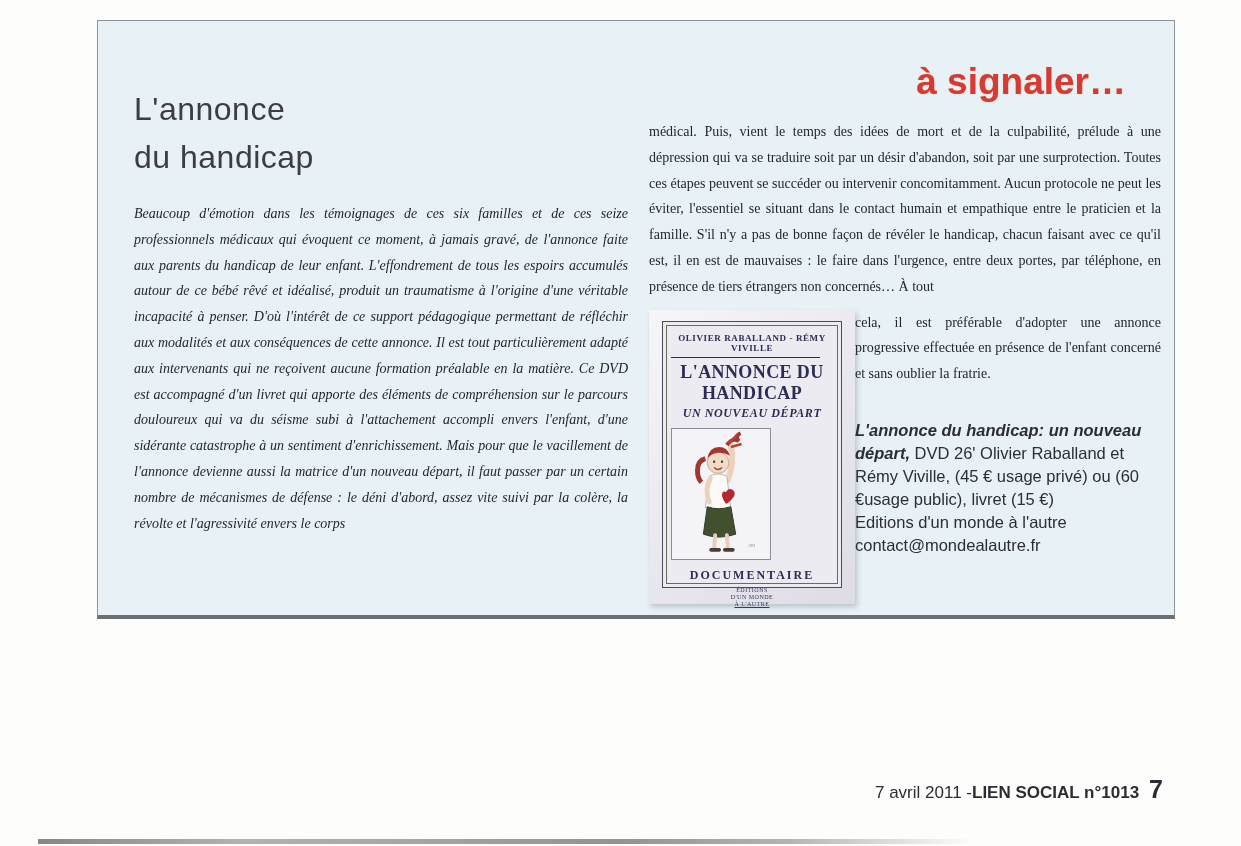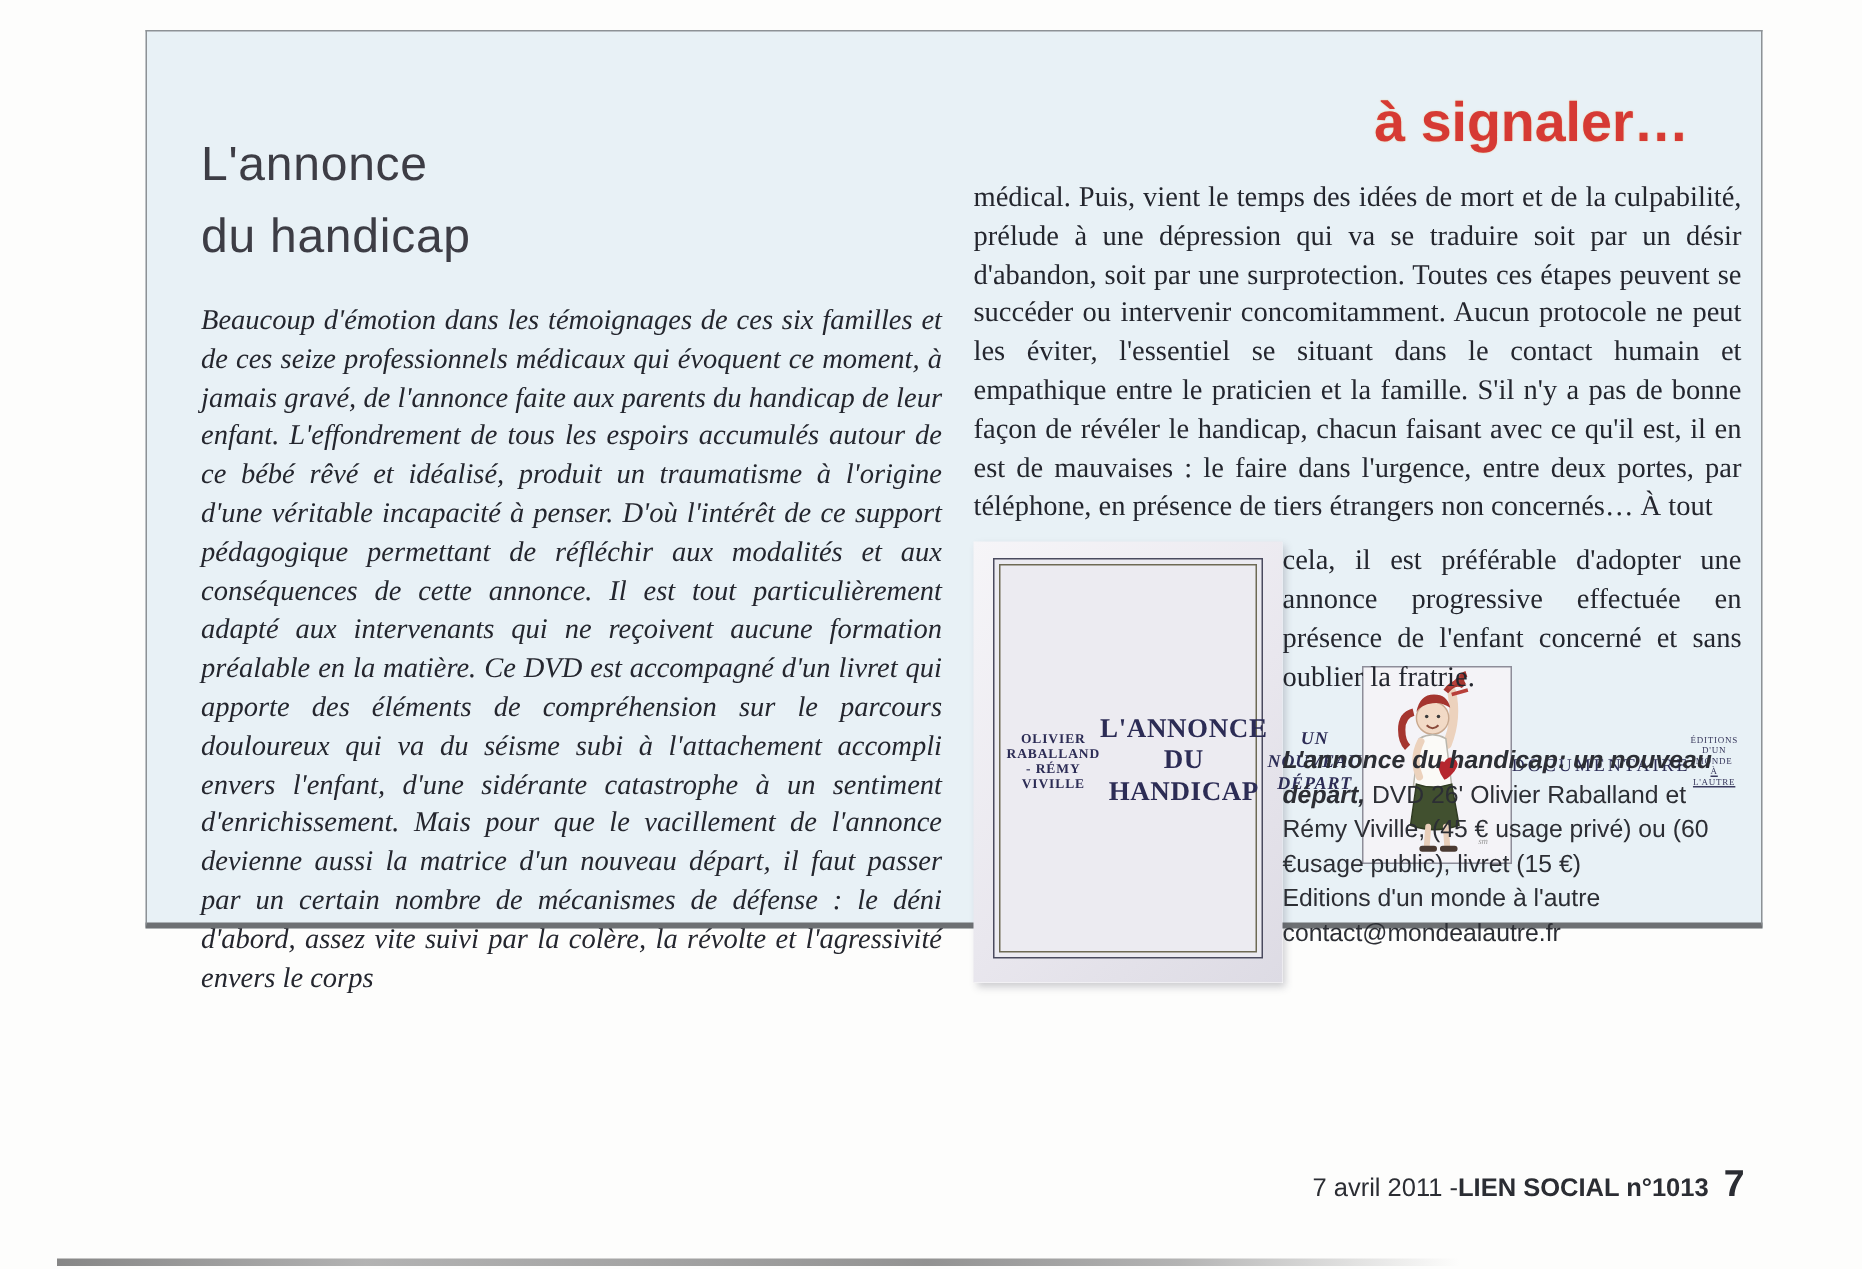--- a/index.html
+++ b/index.html
@@ -23,21 +23,21 @@
     color:#d63a34;
     text-shadow:0 0 1px rgba(233,150,40,.55);
   }
   .title {
     position:absolute; left:36px; top:64px;
     font-family:"Liberation Sans", sans-serif;
     font-weight:normal; font-size:32px; line-height:48px;
     color:#3d3d45; letter-spacing:0.5px;
   }
   .body-text {
-    font-size:19px; line-height:25.8px; color:#24262e;
+    font-size:14px; line-height:25.8px; color:#24262e;
     text-align:justify;
   }
   .col-left {
     position:absolute; left:36px; top:180px; width:494px; height:535px;font-style:italic;
   }
   .col-right {
     position:absolute; left:551px; top:98px; width:512px;
   }
   .right-bottom { display:flex; margin-top:10px; }
   .right-side { flex:1; }
@@ -51,21 +51,21 @@
   }
   .dvd-cover {
     width:100%; height:100%;
     background:#ecebf1;
     border:1px solid #4a4a5e;
     padding:3px;
   }
   .dvd-frame {
     width:100%; height:100%;
     border:1px solid #6e6a54;
-    display:flex; flex-direction:row; align-items:center;
+    display:flex; flex-direction:column; 
     padding:7px 4px 5px 4px;
     color:#2c2c55; text-align:center;
   }
   .dvd-authors {
     font-family:"Liberation Serif", serif;
     font-weight:bold; font-size:9px; letter-spacing:.6px;
     text-transform:uppercase;
   }
   .dvd-rule { width:92%; border-top:1px solid #2c2c55; margin:4px 0 4px 0; }
   .dvd-title {
@@ -77,21 +77,21 @@
     font-family:"Liberation Serif", serif;
     font-weight:bold; font-style:italic; font-size:12px; letter-spacing:.6px;
     text-transform:uppercase; margin-top:2px;
   }
   .dvd-art {
     width:100px; height:132px; margin-top:7px;
     border:1px solid #8d8d99; background:#f4f3f7;
   }
   .dvd-genre {
     font-family:"Liberation Serif", serif;
-    font-weight:normal; font-size:12px; letter-spacing:2px;
+    font-weight:bold; font-size:12px; letter-spacing:2px;
     text-transform:uppercase; margin-top:8px;
   }
   .dvd-logo {
     font-family:"Liberation Serif", serif;
     font-size:6px; line-height:7px; letter-spacing:.5px;
     text-transform:uppercase; margin-top:4px; color:#3a3a5e;
   }
   .dvd-logo .l3 { text-decoration:underline; }
 
   

